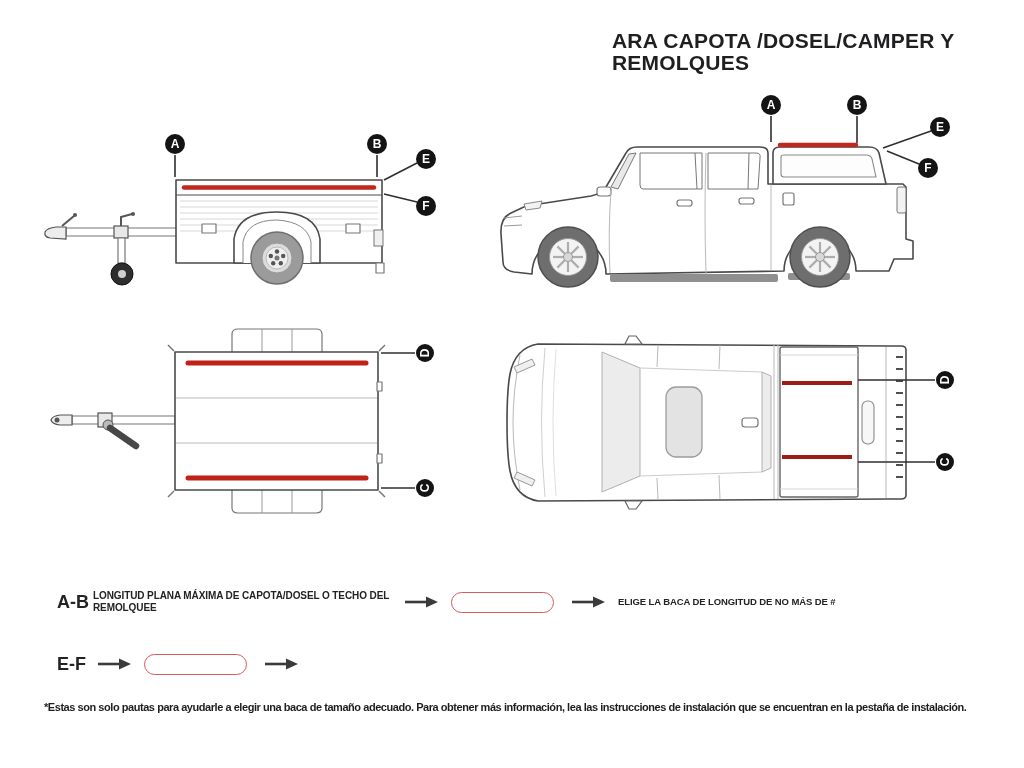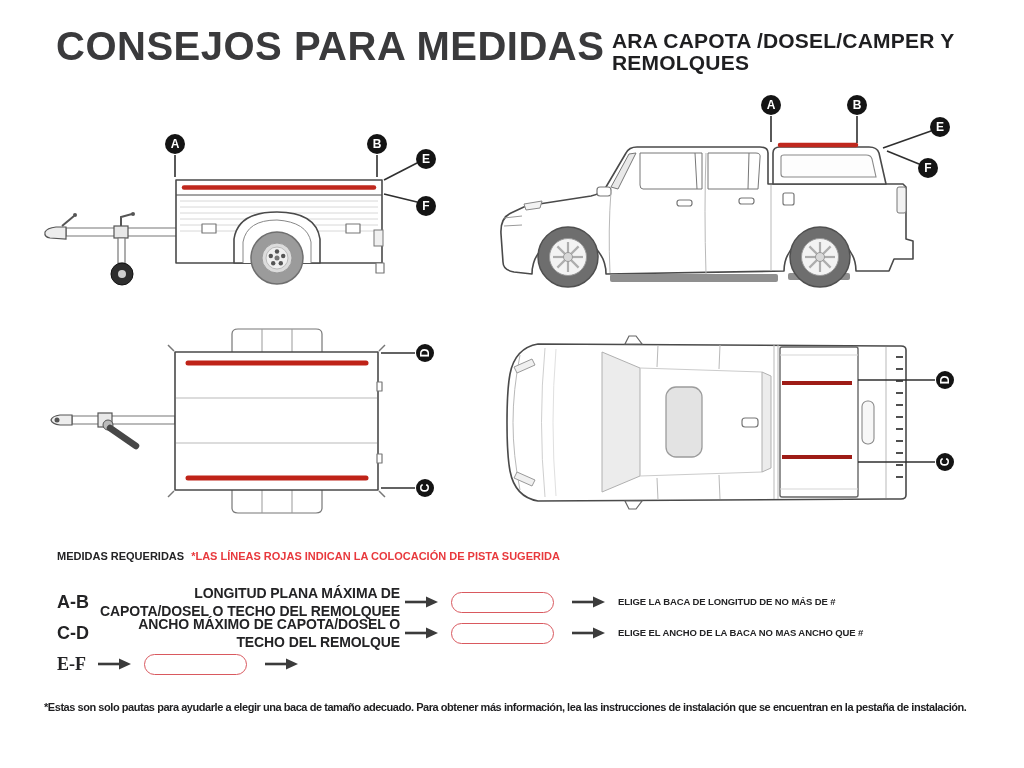--- a/index.html
+++ b/index.html
@@ -26,39 +26,38 @@
   .badge-text { fill:#ffffff; font-family:"Liberation Sans",sans-serif; font-weight:700;
                 font-size:12px; text-anchor:middle; }
   .redline { stroke:#c0281e; stroke-width:4.5; stroke-linecap:round; }
   .redline-top { stroke:#bf2318; stroke-width:5; stroke-linecap:round; }
   .redline-dark { stroke:#9e1c16; stroke-width:4; }
 
   .legend { position:absolute; left:57px; top:550px; font-size:11px; font-weight:700; white-space:nowrap; }
   .legend .note { color:#e8393d; margin-left:7px; }
 
   .m-row { position:absolute; left:57px; width:960px; height:30px; display:flex; align-items:center; }
-  .row-1 { top:587px; } .row-2 { top:618px; } .row-3 { top:649px;font-family:Liberation Serif, serif; }
+  .row-1 { top:587px; } .row-2 { top:618px; } .row-3 { top:649px; }
   .m-code  { flex:none; width:36px;  font-size:18px; font-weight:700; }
-  .m-desc  { flex:none; width:307px; font-size:14px; font-weight:700; line-height:18px; letter-spacing:-0.1px;text-align:right; }
+  .m-desc  { flex:none; width:307px; font-size:10px; font-weight:700; line-height:12px; letter-spacing:-0.1px; }
   .arrow-icon { flex:none; margin-left:4px; }
   .arrow-2 { margin-left:17px; }
   .m-pill  { flex:none; box-sizing:border-box; width:103px; height:21px; margin-left:13px;
              border:1.4px solid #d9595f; border-radius:11px; background:#fff; }
   .m-instr { flex:none; width:380px; font-size:9.5px; font-weight:700; line-height:12px;
              margin-left:13px; letter-spacing:-0.1px; }
 
   .footnote { position:absolute; left:44px; top:701px; font-size:11px; font-weight:700;
               letter-spacing:-0.45px; white-space:nowrap; color:#1e1e20; }
 </style>
 </head>
 <body>
 
 <div class="page">
 
-  <h1 class="title">CONSEJOS PARA MEDIDAS</h1>
   <div class="subtitle">
     <div>ARA CAPOTA /DOSEL/CAMPER Y REMOLQUES</div>
   </div>
 
   <svg id="svg-trailer-side" class="diagram" width="430" height="215" viewBox="0 0 430 215">
     <g>
 
       <rect x="36" y="128" width="112" height="8" class="mid"></rect>
       <path d="M 36 127 L 26 127 Q 17 128 15 132 Q 14 137 20 138 L 36 139 Z" fill="#ededed" stroke="#555" stroke-width="1.2"></path>
       <line x1="32" y1="126" x2="44" y2="116" stroke="#555" stroke-width="2"></line>
@@ -280,53 +279,36 @@
       <circle cx="455" cy="45" r="9" class="badge"></circle>
       <text x="455" y="45" dy="4" class="badge-text" font-size="11" transform="rotate(-90 455 45)">D</text>
     </g>
     <g>
       <line x1="368" y1="127" x2="445" y2="127" class="leader"></line>
       <circle cx="455" cy="127" r="9" class="badge"></circle>
       <text x="455" y="127" dy="4" class="badge-text" font-size="11" transform="rotate(-90 455 127)">C</text>
     </g>
   </svg>
 
-  <div class="legend">
-    <span>MEDIDAS REQUERIDAS</span><span class="note">*LAS LÍNEAS ROJAS INDICAN LA COLOCACIÓN DE PISTA SUGERIDA</span>
-  </div>
 
   <div class="m-row row-1">
     <span class="m-code">A-B</span>
     <span class="m-desc">LONGITUD PLANA MÁXIMA DE CAPOTA/DOSEL O TECHO DEL REMOLQUEE</span>
     <svg class="arrow-icon" width="34" height="12" viewBox="0 0 34 12">
       <line x1="1" y1="6" x2="23" y2="6" stroke="#3b3b3b" stroke-width="2.6"></line>
         <polygon points="22,0.5 34,6 22,11.5" fill="#3b3b3b"></polygon>
     </svg>
     <span class="m-pill"></span>
     <svg class="arrow-icon arrow-2" width="34" height="12" viewBox="0 0 34 12">
       <line x1="1" y1="6" x2="23" y2="6" stroke="#3b3b3b" stroke-width="2.6"></line>
         <polygon points="22,0.5 34,6 22,11.5" fill="#3b3b3b"></polygon>
     </svg>
     <span class="m-instr">ELIGE LA BACA DE LONGITUD DE NO MÁS DE #</span>
   </div>
 
-  <div class="m-row row-2">
-    <span class="m-code">C-D</span>
-    <span class="m-desc">ANCHO MÁXIMO DE CAPOTA/DOSEL O TECHO DEL REMOLQUE</span>
-    <svg class="arrow-icon" width="34" height="12" viewBox="0 0 34 12">
-      <line x1="1" y1="6" x2="23" y2="6" stroke="#3b3b3b" stroke-width="2.6"></line>
-        <polygon points="22,0.5 34,6 22,11.5" fill="#3b3b3b"></polygon>
-    </svg>
-    <span class="m-pill"></span>
-    <svg class="arrow-icon arrow-2" width="34" height="12" viewBox="0 0 34 12">
-      <line x1="1" y1="6" x2="23" y2="6" stroke="#3b3b3b" stroke-width="2.6"></line>
-        <polygon points="22,0.5 34,6 22,11.5" fill="#3b3b3b"></polygon>
-    </svg>
-    <span class="m-instr">ELIGE EL ANCHO DE LA BACA NO MAS ANCHO QUE #</span>
-  </div>
 
   <div class="m-row row-3">
     <span class="m-code">E-F</span>
     <svg class="arrow-icon" width="34" height="12" viewBox="0 0 34 12">
       <line x1="1" y1="6" x2="23" y2="6" stroke="#3b3b3b" stroke-width="2.6"></line>
         <polygon points="22,0.5 34,6 22,11.5" fill="#3b3b3b"></polygon>
     </svg>
     <span class="m-pill"></span>
     <svg class="arrow-icon arrow-2" width="34" height="12" viewBox="0 0 34 12">
       <line x1="1" y1="6" x2="23" y2="6" stroke="#3b3b3b" stroke-width="2.6"></line>

